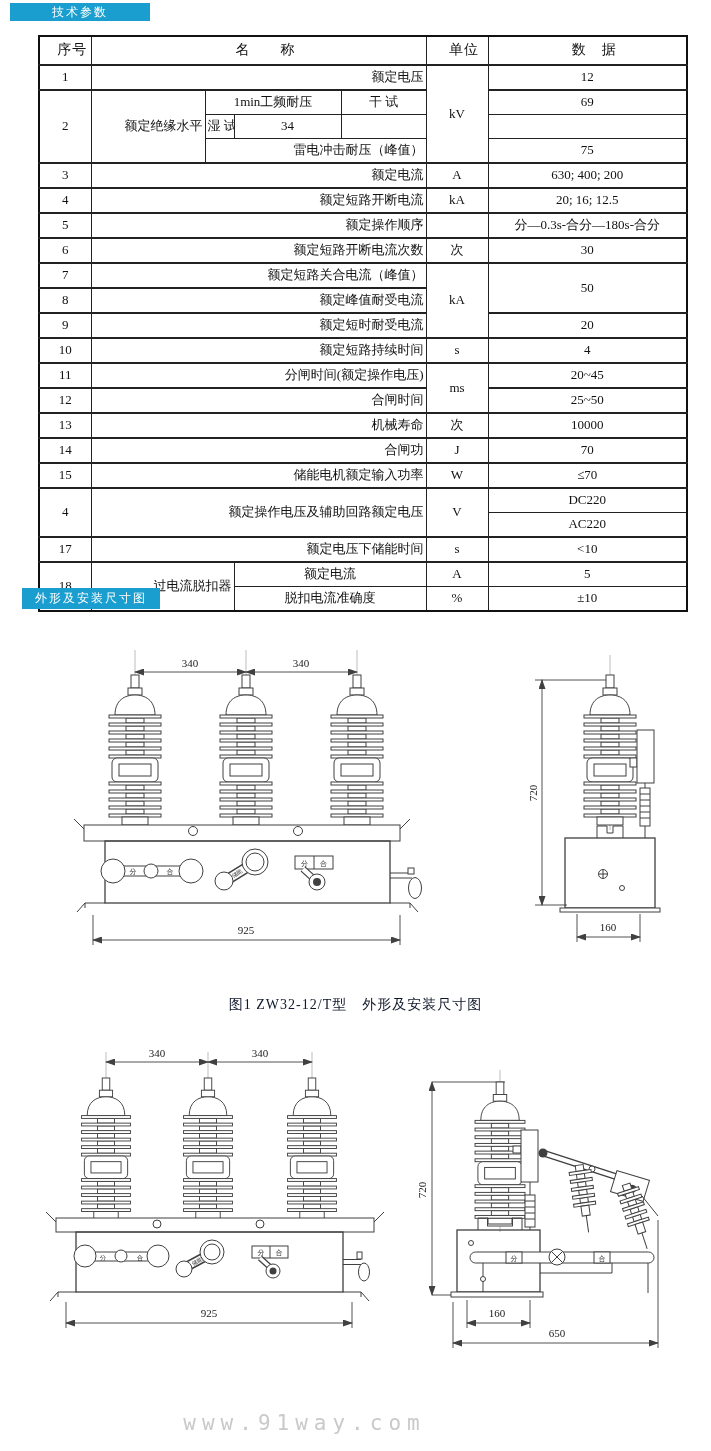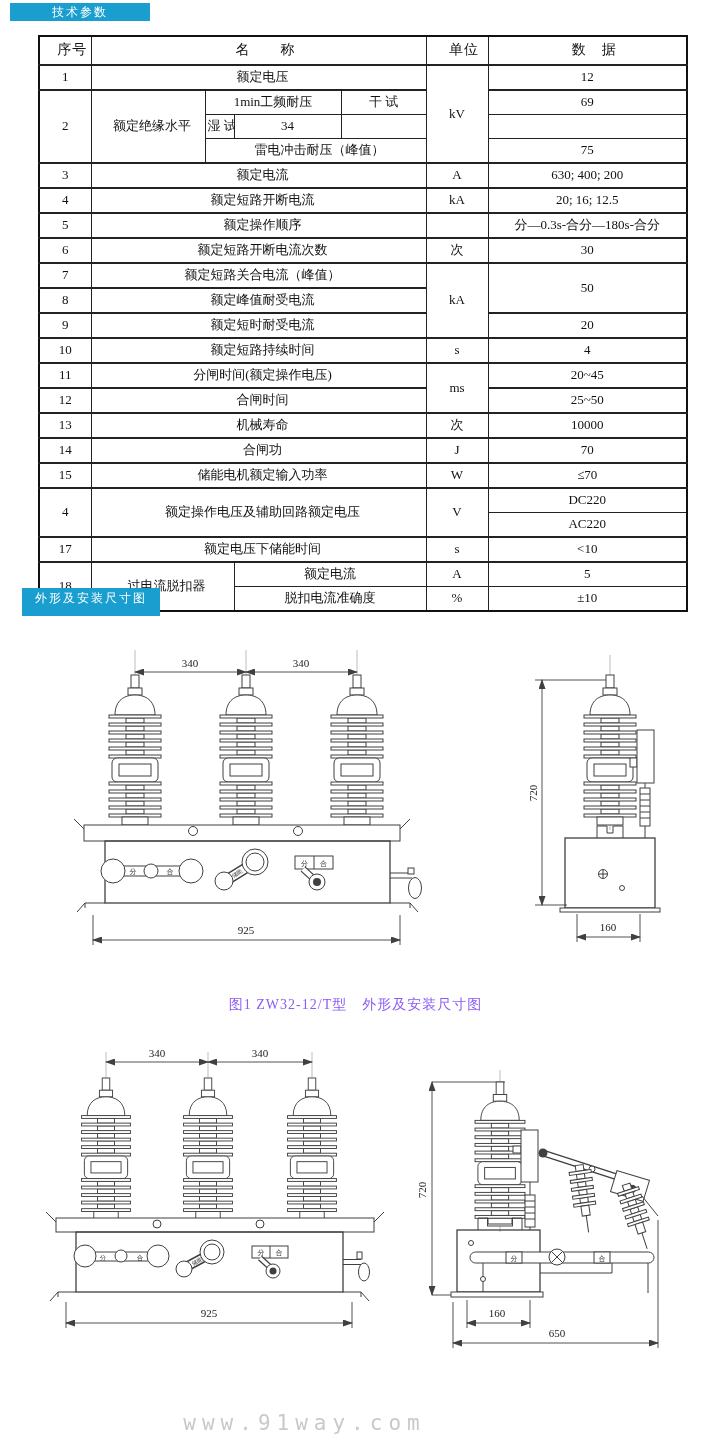--- a/index.html
+++ b/index.html
@@ -1,30 +1,30 @@
 <!DOCTYPE html>
 <html><head>
 <meta charset="utf-8">
 <style>
   html,body{margin:0;padding:0;background:#fff;}
   #page{position:relative;width:711px;height:1451px;background:#fff;overflow:hidden;
         font-family:"Liberation Serif","DejaVu Serif",serif;color:#111;}
   .bar{position:absolute;background:#199ECF;color:#fff;text-align:center;
        font:12px/18px "Liberation Sans","DejaVu Sans",sans-serif;letter-spacing:2px;}
   #bar1{left:10px;top:3px;width:140px;height:18px;}
-  #bar2{left:22px;top:588px;width:138px;height:28px;line-height:20px;}
+  #bar2{left:22px;top:588px;width:138px;height:21px;line-height:20px;}
   .spec{position:absolute;left:38px;top:35px;width:648px;border-collapse:collapse;table-layout:fixed;
         font:13px "Liberation Serif","DejaVu Serif",serif;color:#111;border:2px solid #111;}
   .spec td{border:1px solid #222;text-align:center;height:23px;padding:0 2px;line-height:1.15;
            overflow:hidden;white-space:nowrap;}
-  .spec td.nm{text-align:center;padding-left:10px;}
+  .spec td.nm{text-align:right;padding-left:10px;}
   .spec tr.hd td{height:27px;font-size:14px;border-bottom-width:2px;letter-spacing:1px;padding-left:16px;}
   .spec tr.mj td{border-top-width:2px;}
   .caption{position:absolute;left:0;width:711px;text-align:center;
-           font:14px "Liberation Serif","DejaVu Serif",serif;color:#8b5cf6;letter-spacing:1px;}
+           font:14px "Liberation Serif","DejaVu Serif",serif;color:#0f172a;letter-spacing:1px;}
   #cap1{top:996px;}
   #cap2{top:1390px;}
   #wm{position:absolute;left:0;top:1411px;width:609px;text-align:center;
       font:21px "DejaVu Sans Mono","Liberation Mono",monospace;color:#c9c9c9;letter-spacing:6px;}
   svg{position:absolute;left:0;}
   .ln{stroke:#404040;fill:none;stroke-width:1;}
   .ln2{stroke:#404040;fill:none;stroke-width:1.3;}
   .wln{stroke:#fff;fill:none;}
   .fw{fill:#fff;stroke:#404040;stroke-width:1;}
   .fd{fill:#404040;stroke:none;}

